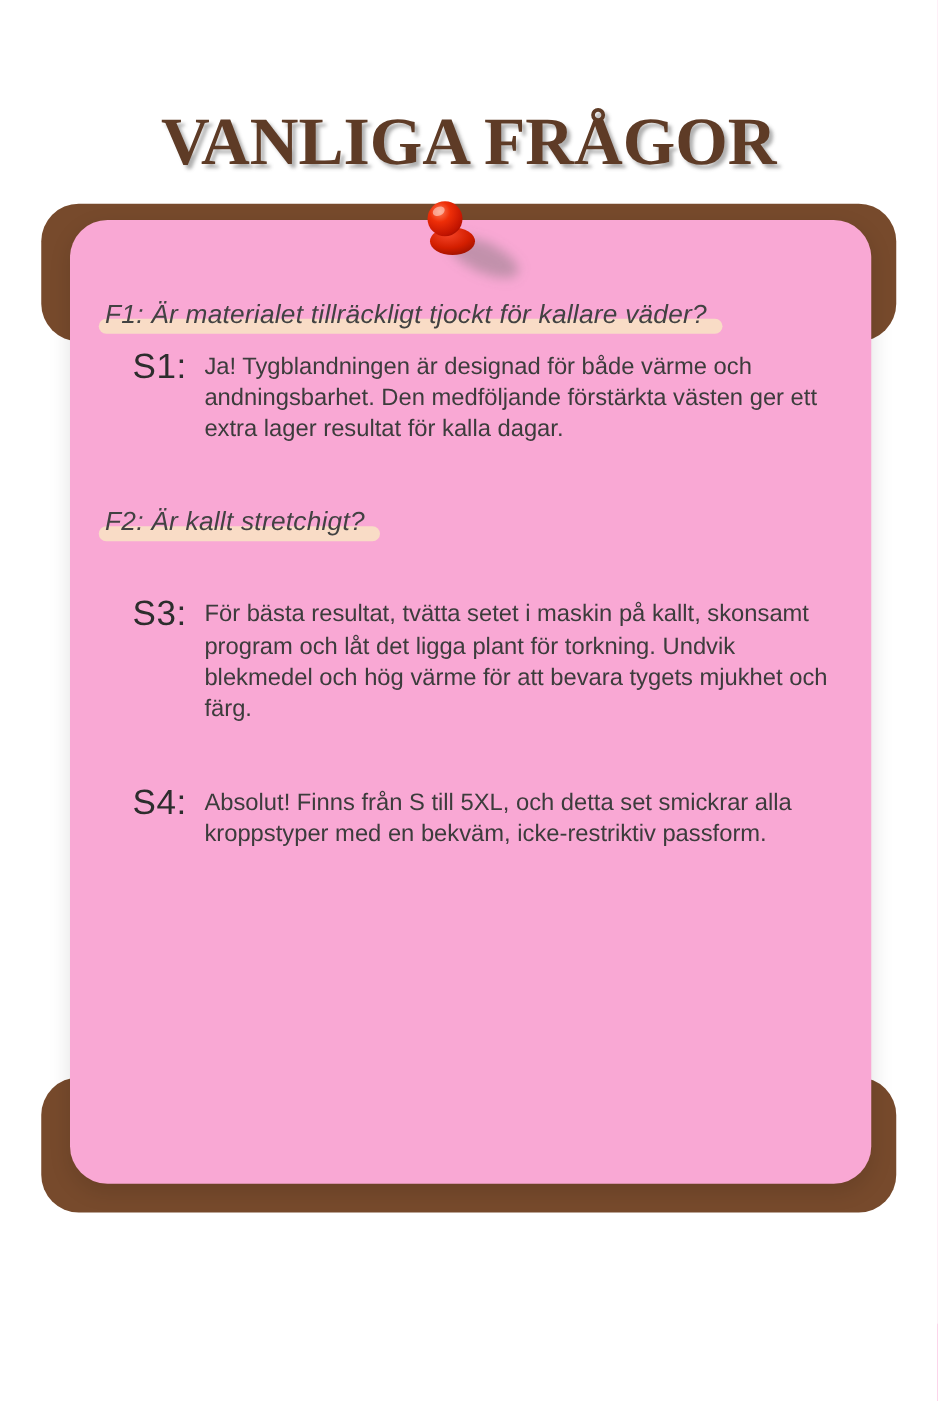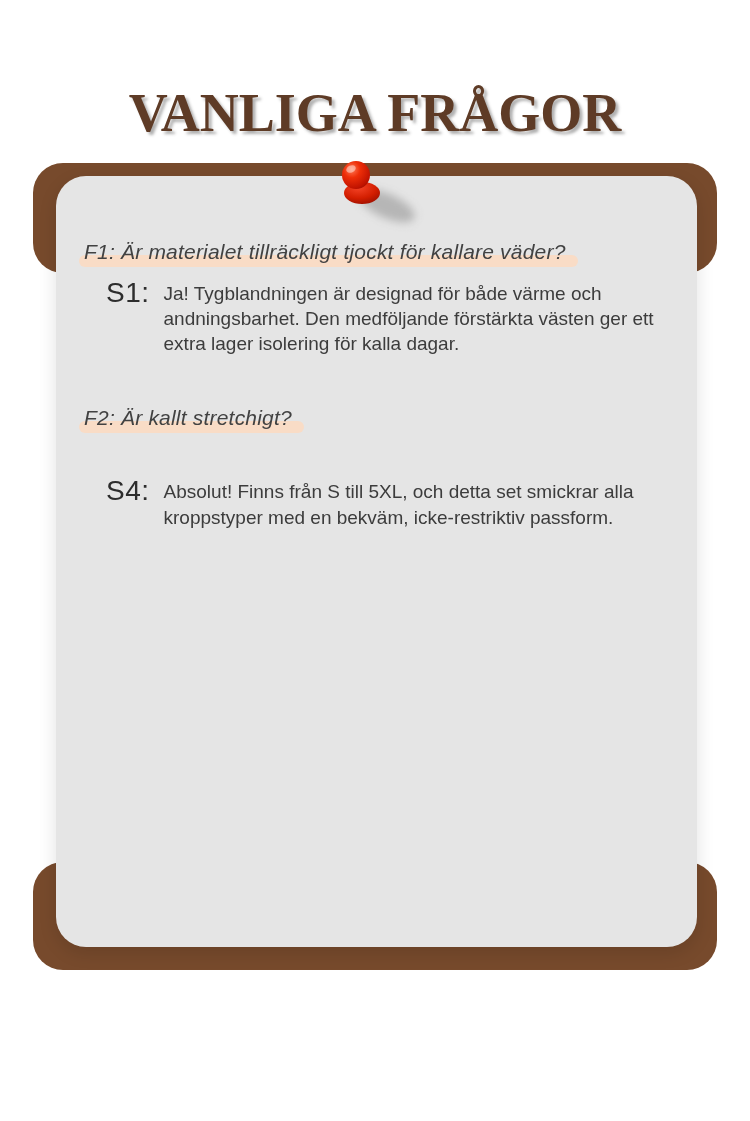--- a/index.html
+++ b/index.html
@@ -37,21 +37,21 @@
     border-radius: 30px;
   }
   .band-top { top: 163px; height: 110px; }
   .band-bottom { top: 862px; height: 108px; }
   .card {
     position: absolute;
     left: 56px;
     top: 176px;
     width: 641px;
     height: 771px;
-    background: #e5e5e5;
+    background: #f9a8d4;
     border-radius: 30px;
     box-shadow: 0 6px 18px rgba(0, 0, 0, 0.12);
   }
   .card-content {
     padding: 64px 28px 0 26px;
   }
   .faq-item + .faq-item { margin-top: 50px; }
   .question {
     position: relative;
     display: inline-block;
@@ -119,31 +119,35 @@
 
   <div class="card">
     <div class="card-content">
 
       <div class="faq-item">
         <div class="question">
           <span class="q-text">F1: Är materialet tillräckligt tjockt för kallare väder?</span>
         </div>
         <div class="answer">
           <div class="answer-label">S1:</div>
-          <div class="answer-text">Ja! Tygblandningen är designad för både värme och andningsbarhet. Den medföljande förstärkta västen ger ett extra lager isolering för kalla dagar.</div>
+          <div class="answer-text">Ja! Tygblandningen är designad för både värme och andningsbarhet. Den medföljande förstärkta västen ger ett extra lager resultat för kalla dagar.</div>
         </div>
       </div>
 
       <div class="faq-item">
         <div class="question">
           <span class="q-text">F2: Är kallt stretchigt?</span>
         </div>
       </div>
 
       <div class="faq-item">
+        <div class="answer">
+          <div class="answer-label">S3:</div>
+          <div class="answer-text">För bästa resultat, tvätta setet i maskin på kallt, skonsamt program och låt det ligga plant för torkning. Undvik blekmedel och hög värme för att bevara tygets mjukhet och färg.</div>
+        </div>
       </div>
 
       <div class="faq-item">
         <div class="answer">
           <div class="answer-label">S4:</div>
           <div class="answer-text">Absolut! Finns från S till 5XL, och detta set smickrar alla kroppstyper med en bekväm, icke-restriktiv passform.</div>
         </div>
       </div>
 
     </div>

